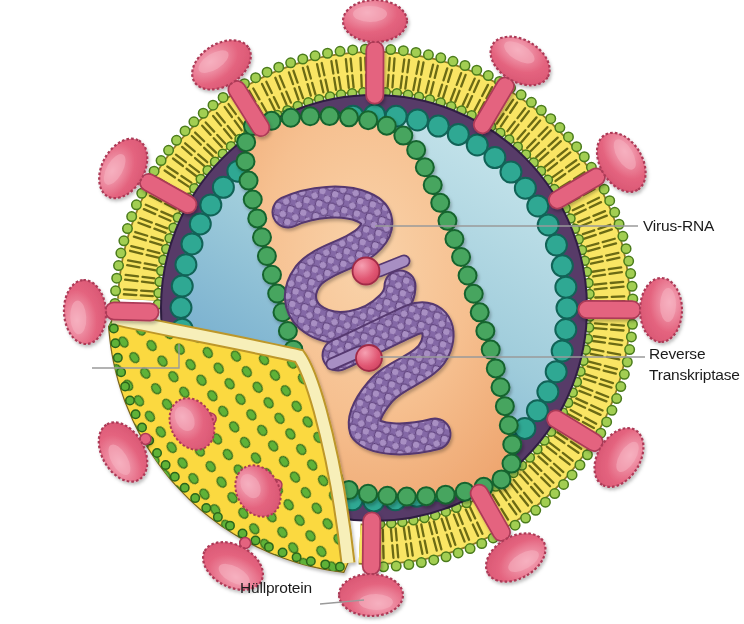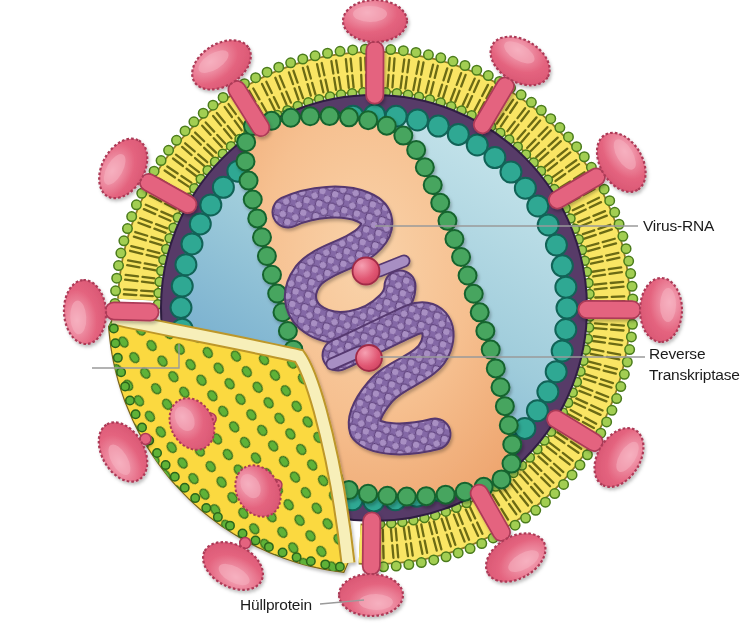--- a/index.html
+++ b/index.html
@@ -5,21 +5,21 @@
   html,body{margin:0;padding:0;background:#fff;}
   .stage{position:relative;width:744px;height:624px;background:#fff;overflow:hidden;
          font-family:"Liberation Sans",sans-serif;border-radius:14px;}
   .stage svg{position:absolute;left:0;top:0;}
   .lbl{position:absolute;color:#1b1b1b;font:15.5px/20px "Liberation Sans",sans-serif;
        letter-spacing:-0.2px;white-space:normal;}
   .lbl.right{text-align:right;}
   #lbl-virus-rna{left:643px;top:216px;width:110px;}
   #lbl-reverse{left:649px;top:343px;width:100px;line-height:21px;}
   #lbl-membran{left:4px;top:351px;width:86px;}
-  #lbl-huell{left:240px;top:595px;width:82px;}
+  #lbl-huell{left:240px;top:578px;width:82px;}
 </style>
 </head>
 <body>
 
 <div class="stage">
   <svg id="vsvg" width="744" height="624" viewBox="0 0 744 624">
     <defs>
       <filter id="soft" x="-20%" y="-20%" width="140%" height="140%">
         <feDropShadow dx="1.5" dy="2.5" stdDeviation="1.6" flood-color="#000000" flood-opacity="0.25"></feDropShadow>
       </filter>

